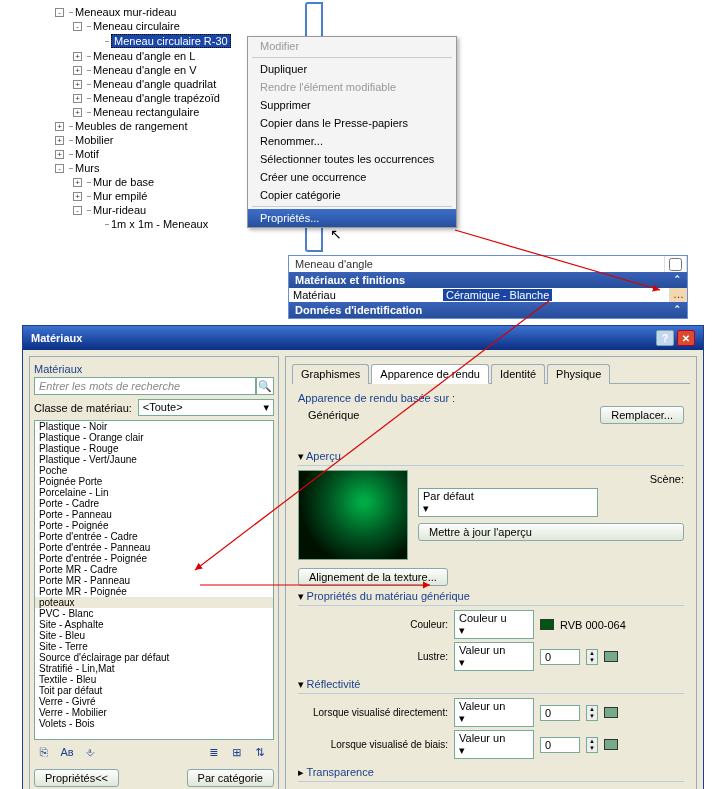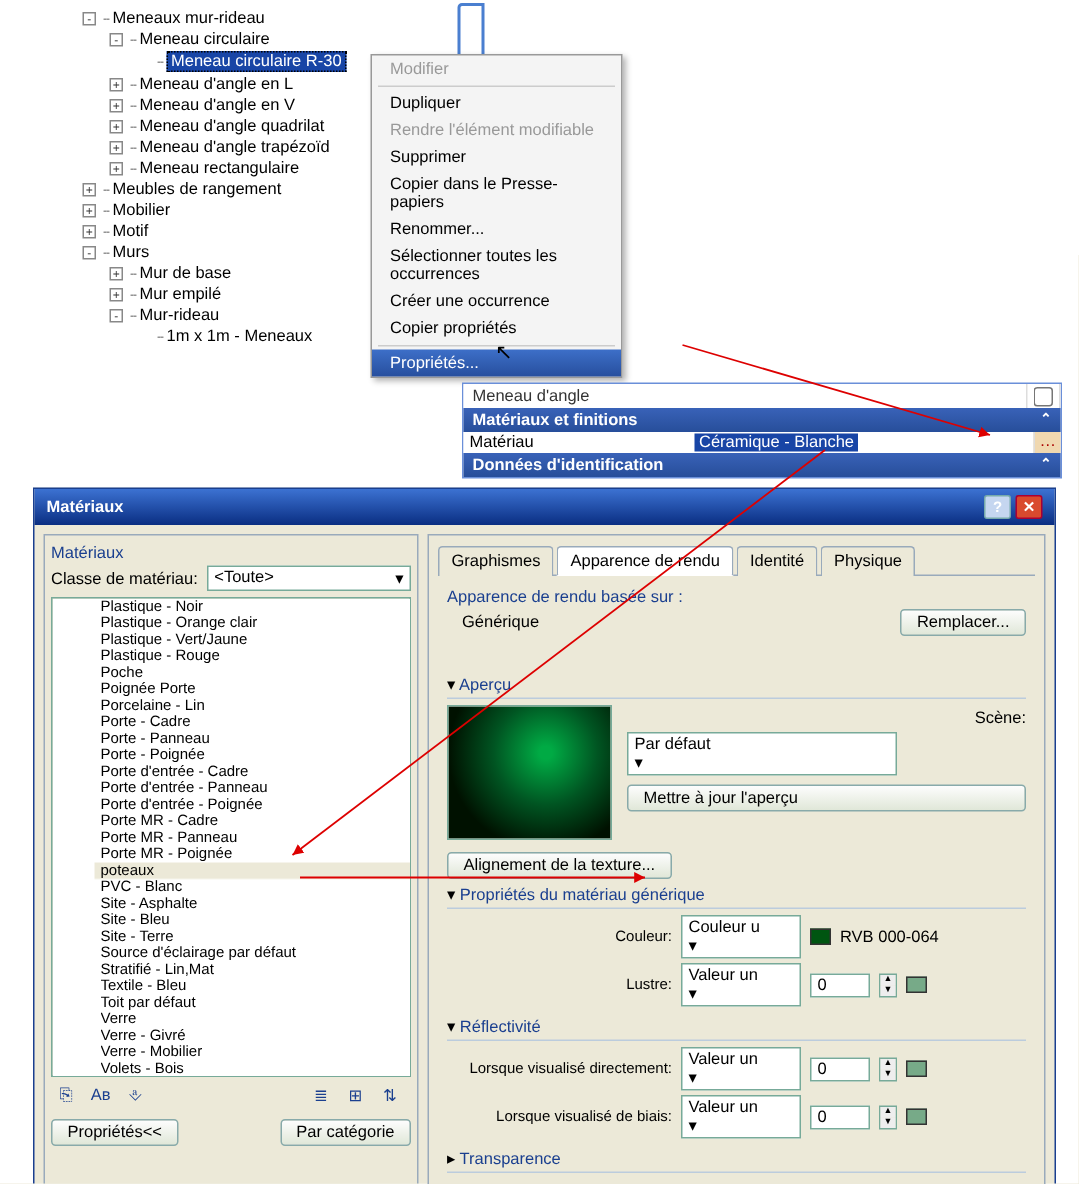--- a/index.html
+++ b/index.html
@@ -9,28 +9,28 @@
 .tree { position: absolute; top: 5px; left: 55px; width: 260px; }
 .tree-item { padding: 1px 2px; white-space: nowrap; display: flex; align-items: center; }
 .tree-toggle { display:inline-flex; width:9px; height:9px; border:1px solid #888; align-items:center; justify-content:center; font-size:8px; line-height:7px; background:#fff; color:#333; margin-right:4px; cursor:pointer;}
 .tree-spacer { display:inline-block; width:13px;}
 .tree-dots { color:#888; margin-right:3px; letter-spacing:-2px; font-size:9px;}
 .tree-label { cursor: default; }
 .tree-selected { background:#1845a6; color:#fff; border:1px dotted #000; padding:0 2px;}
 .indent-0{padding-left:0px;} .indent-1{padding-left:18px;} .indent-2{padding-left:36px;}
 
 
-.ctx { position:absolute; top:36px; left:247px; width:168px; background:#f4f4f4; border:1px solid #999; box-shadow:2px 2px 4px rgba(0,0,0,0.3);}
+.ctx { position:absolute; top:36px; left:247px; width:210px; background:#f4f4f4; border:1px solid #999; box-shadow:2px 2px 4px rgba(0,0,0,0.3);}
 .ctx-item { padding:3px 12px; color:#000; cursor:default;}
 .ctx-item.disabled { color:#999;}
 .ctx-item.sel { background: linear-gradient(#3d6fc8,#274f9e); color:#fff;}
 .ctx-sep { height:1px; background:#ccc; margin:2px 4px;}
 
 
-.props { position:absolute; top:255px; left:288px; width:400px; border:1px solid #6a8fd9;margin-left:20px;}
+.props { position:absolute; top:255px; left:288px; width:400px; border:1px solid #6a8fd9;}
 .props-row { display:flex; font-size:11px;}
 .props-input-row { background:#fff; color:#333;}
 .props-input-cell { flex:1; padding:2px 6px; border-right:1px solid #ddd;}
 .props-checkbox { width:22px; display:flex; align-items:center; justify-content:center; border-right:1px solid #ddd;}
 .props-group { background:linear-gradient(#3962b8,#274e9a); color:#fff; padding:2px 6px; font-weight:bold; display:flex; justify-content:space-between;}
 .props-value-cell { flex:1; padding:1px 4px;}
 .props-value-sel { background:#1845a6; color:#fff; display:inline-block; padding:0 3px;}
 .props-ellipsis { width:18px; text-align:center; background:#f0d8b0; border-left:1px solid #ddd; cursor:pointer; color:#a00;}
 .chev { color:#fff; font-size:9px;}
 
@@ -43,21 +43,21 @@
 .dlg-body { display:flex; padding:6px; gap:6px;}
 .dlg-left { width:250px; border:1px solid #9ab; padding:4px; background:#ece9d8;}
 .dlg-right { flex:1; border:1px solid #9ab; padding:6px; background:#ece9d8;}
 .section-label { color:#1a3f8f; padding:2px 0;}
 .search-row { display:flex; margin-bottom:4px;}
 .search-input { flex:1; border:1px solid #7a9; background:#fff; padding:2px 4px; color:#888; font-style:italic;}
 .search-ico { width:18px; border:1px solid #7a9; background:#fff; display:flex; align-items:center; justify-content:center; color:#1a3f8f; cursor:pointer;}
 .class-row { display:flex; align-items:center; gap:6px; margin-bottom:4px;}
 .class-select { flex:1; border:1px solid #7a9; background:#fff; padding:1px 4px; display:flex; justify-content:space-between; cursor:pointer;}
 .mat-list { border:1px solid #7a9; background:#fff; height:320px; overflow:auto; font-size:10px;}
-.mat-item { padding:0px 4px; white-space:nowrap; cursor:default;margin-left:28px;}
+.mat-item { padding:0px 4px; white-space:nowrap; cursor:default;}
 .mat-item.sel { background:#ece9d8;}
 .tool-row { display:flex; justify-content:space-between; padding:4px 2px;}
 .tool-ico { width:16px; height:16px; display:inline-flex; align-items:center; justify-content:center; color:#1a3f8f; cursor:pointer; margin-right:4px;}
 .btn { border:1px solid #8aa; background:linear-gradient(#fdfdfd,#e0e7d8); padding:2px 10px; border-radius:3px; cursor:pointer; font-size:11px;}
 
 
 .tabs { display:flex; border-bottom:1px solid #9ab;}
 .tab { padding:3px 8px; border:1px solid #9ab; border-bottom:none; border-radius:3px 3px 0 0; background:#ece9d8; margin-right:2px; cursor:pointer; position:relative; top:1px;}
 .tab.active { background:#fff; font-weight:normal; border-bottom:1px solid #fff;}
 .render-body { padding:6px;}
@@ -168,21 +168,21 @@
 <div class="ctx" id="ctx">
     <div class="ctx-item disabled">Modifier</div>
     <div class="ctx-sep"></div>
     <div class="ctx-item">Dupliquer</div>
     <div class="ctx-item disabled">Rendre l'élément modifiable</div>
     <div class="ctx-item">Supprimer</div>
     <div class="ctx-item">Copier dans le Presse-papiers</div>
     <div class="ctx-item">Renommer...</div>
     <div class="ctx-item">Sélectionner toutes les occurrences</div>
     <div class="ctx-item">Créer une occurrence</div>
-    <div class="ctx-item">Copier propriétés</div>
+    <div class="ctx-item">Copier catégorie</div>
     <div class="ctx-sep"></div>
     <div class="ctx-item sel">Propriétés...</div>
   </div>
 <div style="position:absolute;top:226px;left:330px;font-size:14px;">↖</div>
 
 <div class="props">
   <div class="props-row props-input-row">
     <div class="props-input-cell">Meneau d'angle</div>
     <div class="props-checkbox">
         <input type="checkbox" style="">
@@ -208,32 +208,36 @@
     <span>Matériaux</span>
     <div class="dlg-close">
       <div class="dlg-btn-h">?</div>
       <div class="dlg-btn-x">✕</div>
     </div>
   </div>
   <div class="dlg-body">
 
     <div class="dlg-left">
       <div class="section-label">Matériaux</div>
+      <div class="search-row">
+        <div class="search-input">Entrer les mots de recherche</div>
+        <div class="search-ico">🔍</div>
+      </div>
       <div class="class-row">
         <span>Classe de matériau:</span>
         <div class="class-select">
             <span>&lt;Toute&gt;</span>
             <span>▾</span>
           </div>
       </div>
       <div class="mat-list" id="matlist">
           <div class="mat-item">Plastique - Noir</div>
           <div class="mat-item">Plastique - Orange clair</div>
+          <div class="mat-item">Plastique - Rouge</div>
           <div class="mat-item">Plastique - Vert/Jaune</div>
-          <div class="mat-item">Plastique - Rouge</div>
           <div class="mat-item">Poche</div>
           <div class="mat-item">Poignée Porte</div>
           <div class="mat-item">Porcelaine - Lin</div>
           <div class="mat-item">Porte - Cadre</div>
           <div class="mat-item">Porte - Panneau</div>
           <div class="mat-item">Porte - Poignée</div>
           <div class="mat-item">Porte d'entrée - Cadre</div>
           <div class="mat-item">Porte d'entrée - Panneau</div>
           <div class="mat-item">Porte d'entrée - Poignée</div>
           <div class="mat-item">Porte MR - Cadre</div>
@@ -241,21 +245,20 @@
           <div class="mat-item">Porte MR - Poignée</div>
           <div class="mat-item sel">poteaux</div>
           <div class="mat-item">PVC - Blanc</div>
           <div class="mat-item">Site - Asphalte</div>
           <div class="mat-item">Site - Bleu</div>
           <div class="mat-item">Site - Terre</div>
           <div class="mat-item">Source d'éclairage par défaut</div>
           <div class="mat-item">Stratifié - Lin,Mat</div>
           <div class="mat-item">Textile - Bleu</div>
           <div class="mat-item">Toit par défaut</div>
-          <div class="mat-item">Verre</div>
           <div class="mat-item">Verre - Givré</div>
           <div class="mat-item">Verre - Mobilier</div>
           <div class="mat-item">Volets - Bois</div>
         </div>
       <div class="tool-row">
         <div>
           <span class="tool-ico">⎘</span>
           <span class="tool-ico">Aʙ</span>
           <span class="tool-ico">⎀</span>
         </div>

